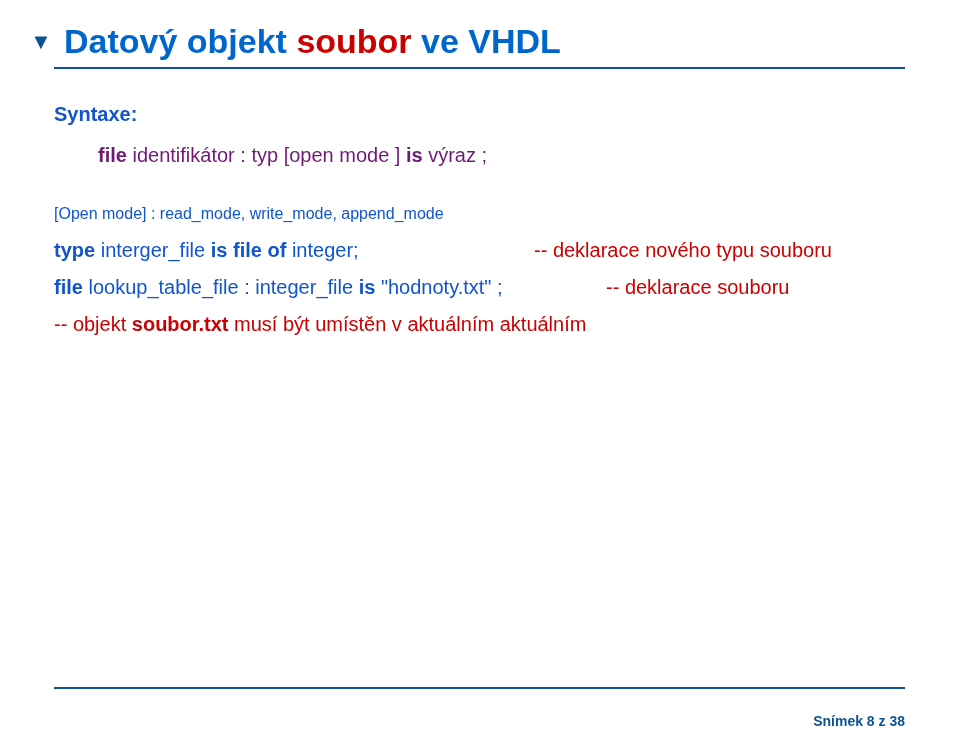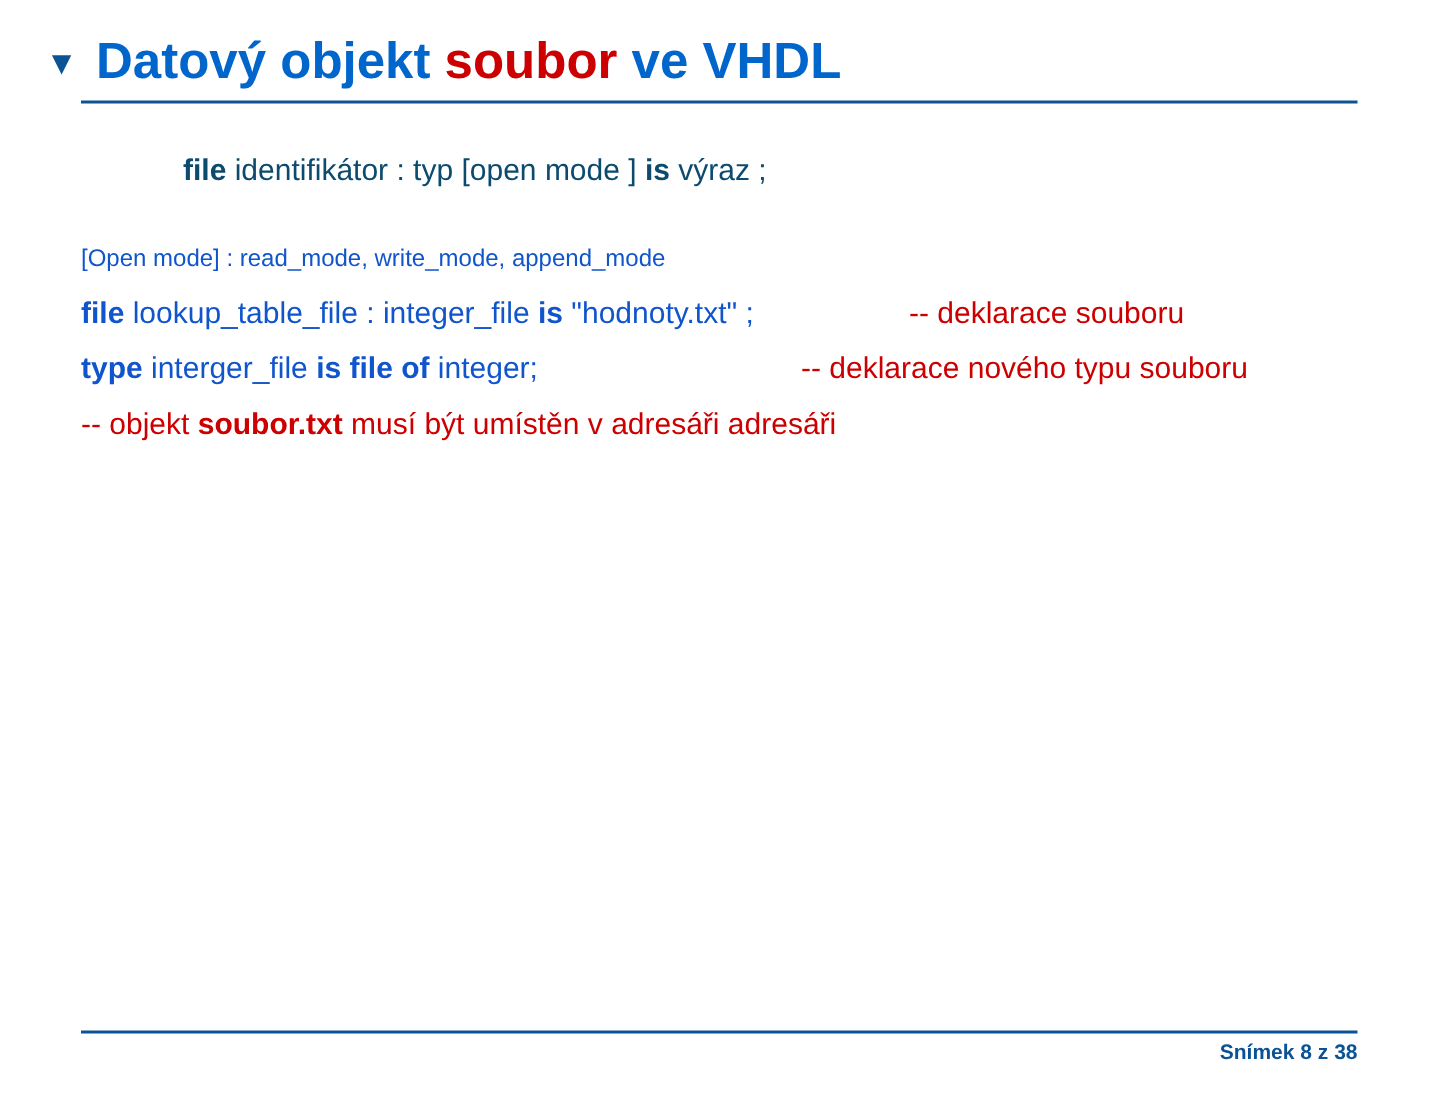--- a/index.html
+++ b/index.html
@@ -45,22 +45,22 @@
       margin-bottom: 34px;
     }
     .section-label {
       font-size: 20px;
       font-weight: bold;
       color: #1155cc;
       margin-bottom: 18px;
     }
     .syntax {
       font-size: 20px;
-      color: #0c4a6e;
-      margin-left: 68px;
+      color: #701a75;
+      margin-left: 44px;
       margin-bottom: 38px;
     }
     .syntax .bold { font-weight: bold; }
     .open-mode-line {
       font-size: 16px;
       margin-bottom: 16px;
     }
     .open-mode-line span.part1 { color: #1155cc; }
     .examples-label {
       font-size: 20px;
@@ -80,64 +80,65 @@
       position: absolute;
       left: 54px;
       right: 54px;
       bottom: 48px;
       border: none;
       border-top: 2px solid #0b5394;
     }
     .footer {
       position: absolute;
       right: 54px;
-      bottom: 28px;
+      bottom: 8px;
       font-size: 14px;
       font-weight: bold;
       color: #0b5394;
       text-align: right;
     }
   </style>
 </head>
 <body>
 
 <div class="slide">
 
   <div class="title-row">
     <span class="bullet">▼</span>
     <h1 class="title">
       <span>Datový objekt </span><span class="red">soubor </span><span>ve VHDL</span>
     </h1>
   </div>
   <hr class="hr">
 
+  <div class="section-label">Syntaxe:</div>
 
   <div class="syntax">
     <span class="bold">file</span><span> identifikátor : typ [open mode ] </span><span class="bold">is</span><span> výraz ;</span>
   </div>
 
   <div class="open-mode-line">
     <span class="part1 blue">[Open mode] : </span><span class="blue">read_mode, write_mode, append_mode</span>
   </div>
 
 
   <div class="code-line" style="display:flex;">
+    <div style="flex:0 0 480px;">
+      <span class="blue-b">type</span><span class="blue">  interger_file </span><span class="blue-b">is</span><span class="blue-b"> file of</span><span class="blue"> integer;</span>
+    </div>
+    <div class="comment">-- deklarace nového typu souboru</div>
+  </div>
+
+  <div class="code-line" style="display:flex;">
     <div style="flex:0 0 552px;">
       <span class="blue-b">file</span><span class="blue"> lookup_table_file :  integer_file </span><span class="blue-b">is</span><span class="blue"> "hodnoty.txt" ;</span>
     </div>
     <div class="comment">-- deklarace souboru</div>
   </div>
 
-  <div class="code-line" style="display:flex;">
-    <div style="flex:0 0 480px;">
-      <span class="blue-b">type</span><span class="blue">  interger_file </span><span class="blue-b">is</span><span class="blue-b"> file of</span><span class="blue"> integer;</span>
-    </div>
-    <div class="comment">-- deklarace nového typu souboru</div>
-  </div>
-
   <div class="code-line comment">
-    <span>-- objekt </span><span style="font-weight:bold;">soubor.txt</span><span> musí být umístěn v adresáři adresáři</span>
+    <span>-- objekt </span><span style="font-weight:bold;">soubor.txt</span><span> musí být umístěn v aktuálním aktuálním</span>
   </div>
 
   <hr class="footer-hr">
   <div class="footer">Snímek 8 z 38</div>
 
 </div>
 
 </body></html>

